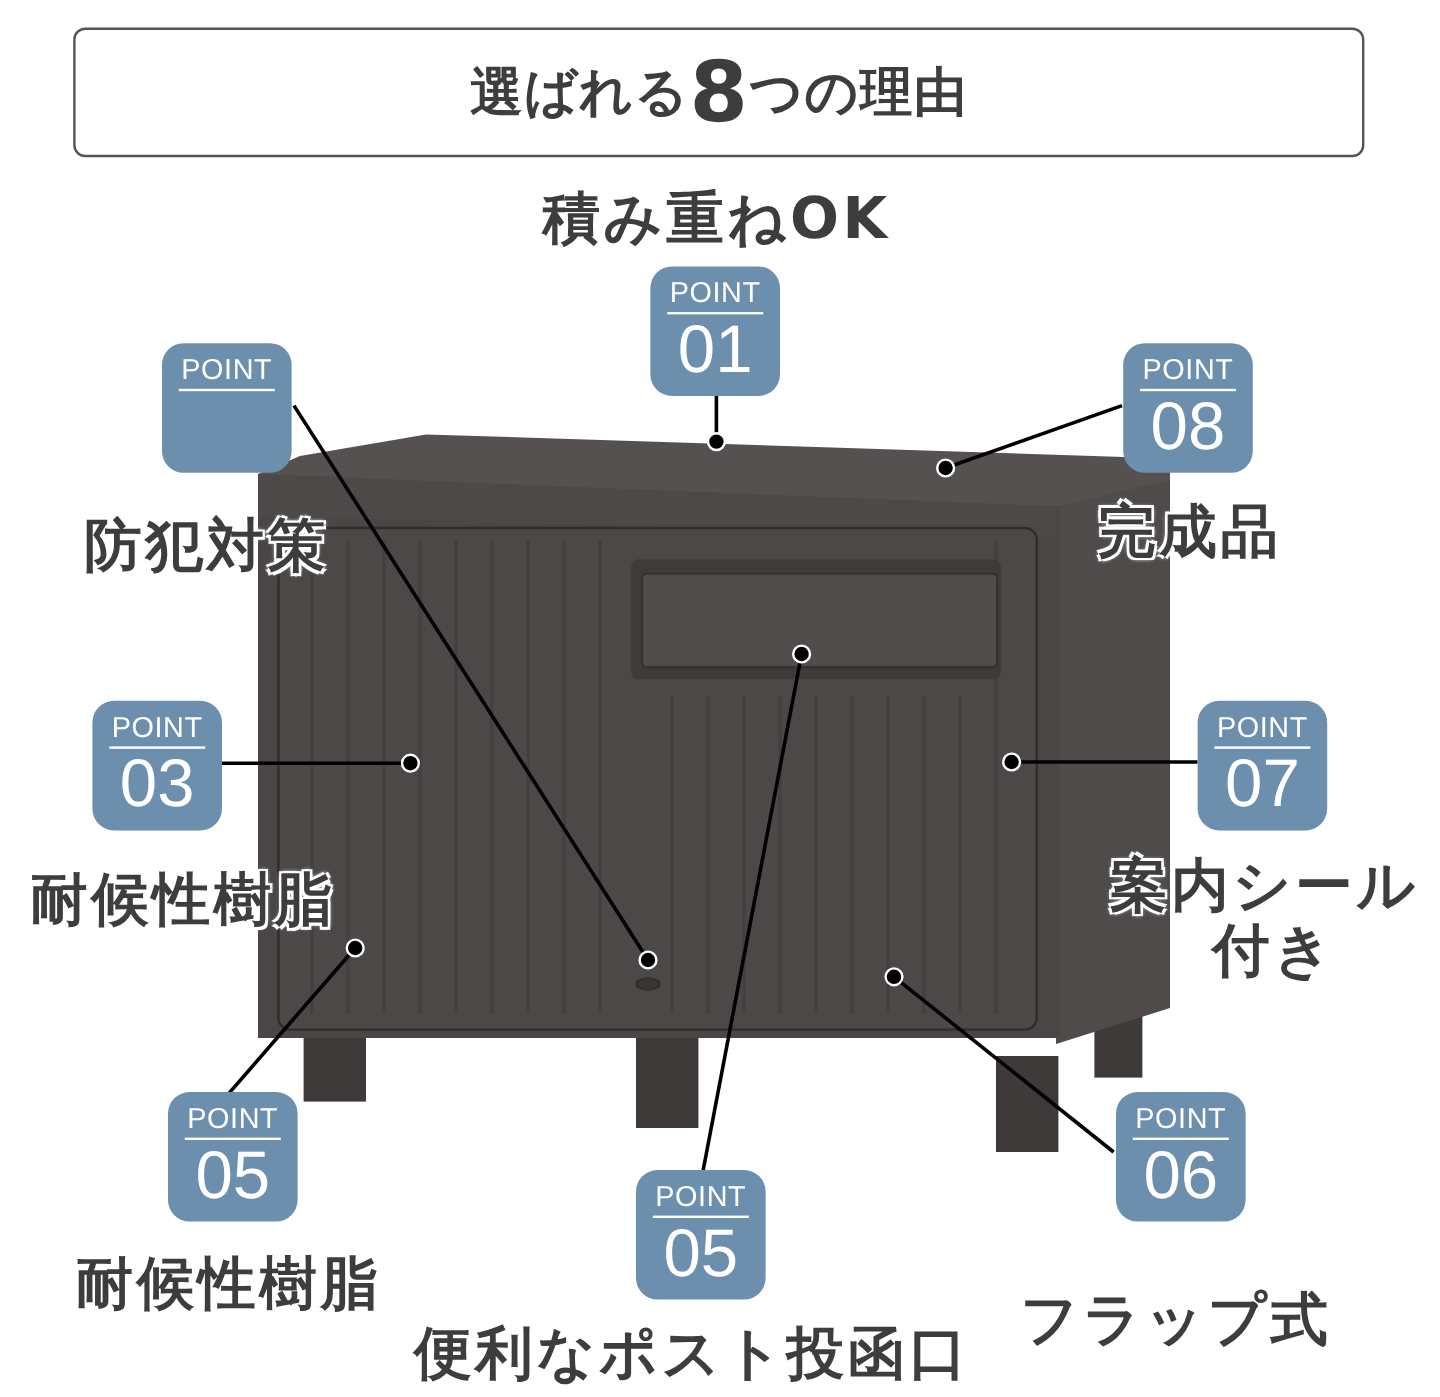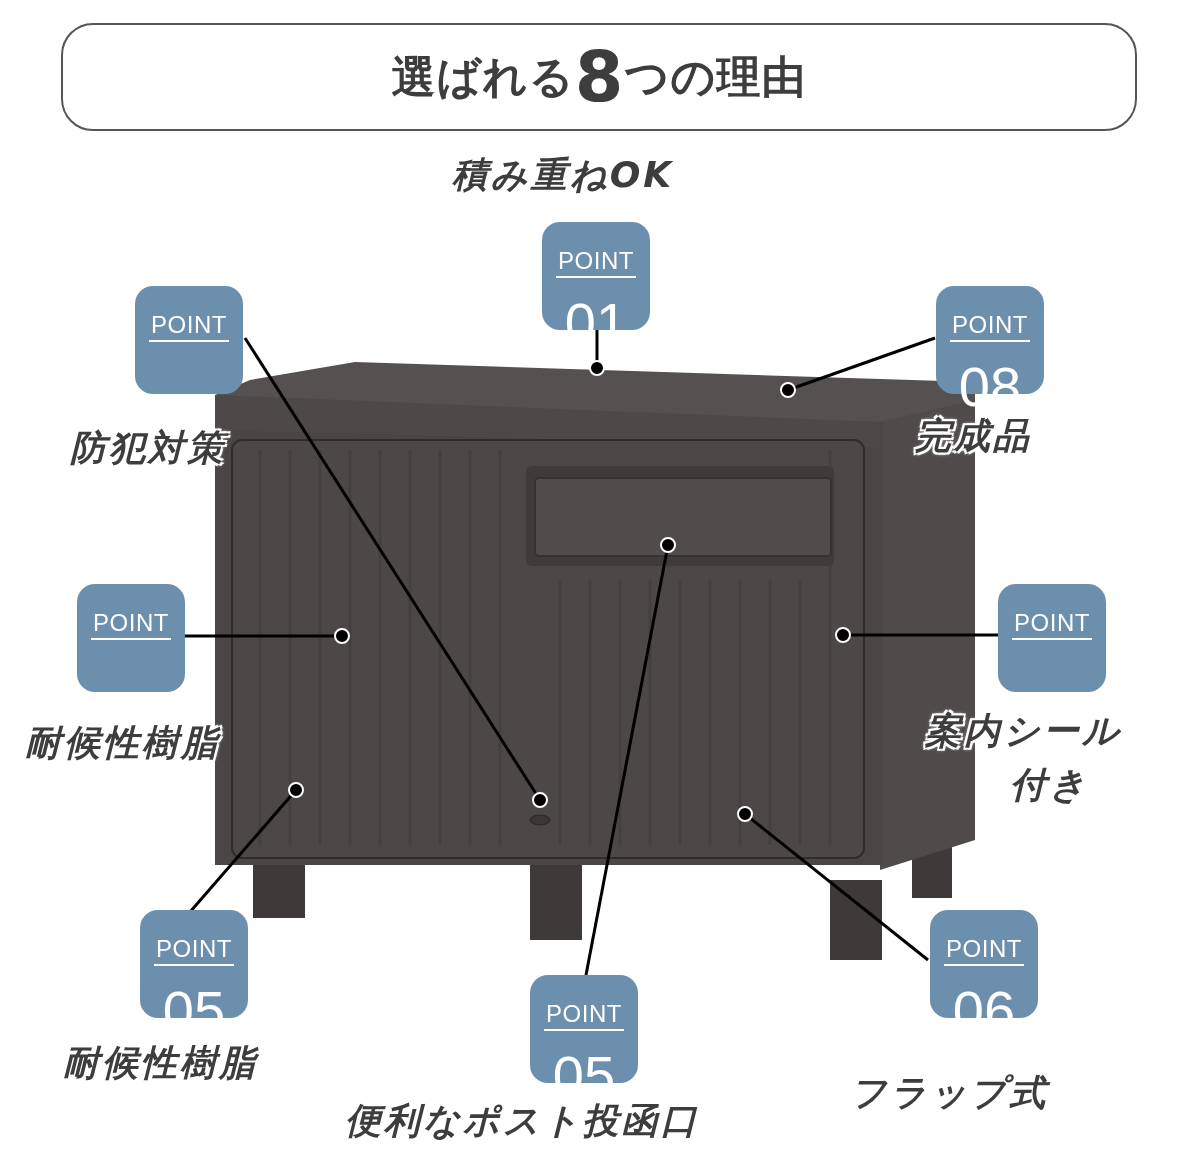--- a/index.html
+++ b/index.html
@@ -1,29 +1,29 @@
 <!DOCTYPE html>
 <html><head>
 <meta charset="utf-8">
 <style>
   html, body { margin:0; padding:0; background:#ffffff; }
   body { width:1200px; height:1164px; position:relative; overflow:hidden;
          font-family:"DejaVu Sans", "Liberation Sans", sans-serif; color:#3d3d3d; }
   .title-box { position:absolute; left:61px; top:23px; width:1076px; height:108px;
-               border:2px solid #555; border-radius:32px; box-sizing:border-box;
+               border:2px solid #555; border-radius:10px; box-sizing:border-box;
                display:flex; align-items:center; justify-content:center; }
   .title-text { font-size:44px; font-weight:bold; color:#3d3d3d; letter-spacing:1px; }
   .title-num { font-size:70px; font-weight:bold; }
-  .label { position:absolute; font-size:36px; font-weight:bold; color:#3d3d3d;
+  .label { position:absolute; font-size:48px; font-weight:bold; color:#3d3d3d;
            letter-spacing:3px; white-space:nowrap; line-height:1.25;
-           text-shadow: 0 0 4px #fff, 0 0 4px #fff, 2px 2px 0 #fff, -2px -2px 0 #fff, 2px -2px 0 #fff, -2px 2px 0 #fff; font-style: italic; }
+           text-shadow: 0 0 4px #fff, 0 0 4px #fff, 2px 2px 0 #fff, -2px -2px 0 #fff, 2px -2px 0 #fff, -2px 2px 0 #fff; }
   .badge { position:absolute; width:108px; height:108px; background:#6c8fae;
            border-radius:18px; color:#fff; text-align:center; box-sizing:border-box; padding-top:10px; }
   .badge .bp { font-size:24px; font-family:"Liberation Sans", sans-serif; letter-spacing:0.5px;
-               border-bottom:2px solid #fff; margin:16px 14px; padding-bottom:2px; line-height:26px; }
+               border-bottom:2px solid #fff; margin:0 14px; padding-bottom:2px; line-height:26px; }
   .badge .bn { font-size:56px; font-family:"Liberation Sans", sans-serif; line-height:58px; }
   svg.scene { position:absolute; left:0; top:0; }
 </style>
 </head>
 <body>
 
 <div class="title-box">
   <span class="title-text">選ばれる</span>
   <span class="title-text title-num">8</span>
   <span class="title-text">つの理由</span>
@@ -98,20 +98,21 @@
   <div class="bn">01</div>
 </div>
 
 <div class="badge" style="left:135px;top:286px;">
   <div class="bp">POINT</div>
 </div>
 <div class="label" style="left:70px;top:425px;">防犯対策</div>
 
 <div class="badge" style="left:77px;top:584px;">
   <div class="bp">POINT</div>
+  <div class="bn">03</div>
 </div>
 <div class="label" style="left:25px;top:720px;">耐候性樹脂</div>
 
 <div class="badge" style="left:140px;top:910px;">
   <div class="bp">POINT</div>
   <div class="bn">05</div>
 </div>
 <div class="label" style="left:63px;top:1040px;">耐候性樹脂</div>
 
 <div class="badge" style="left:530px;top:975px;">
@@ -121,20 +122,21 @@
 <div class="label" style="left:345px;top:1098px;">便利なポスト投函口</div>
 
 <div class="badge" style="left:930px;top:910px;">
   <div class="bp">POINT</div>
   <div class="bn">06</div>
 </div>
 <div class="label" style="left:850px;top:1070px;">フラップ式</div>
 
 <div class="badge" style="left:998px;top:584px;">
   <div class="bp">POINT</div>
+  <div class="bn">07</div>
 </div>
 <div class="label" style="left:925px;top:708px;">案内シール</div>
 <div class="label" style="left:1010px;top:762px;">付き</div>
 
 <div class="badge" style="left:936px;top:286px;">
   <div class="bp">POINT</div>
   <div class="bn">08</div>
 </div>
 <div class="label" style="left:915px;top:413px;">完成品</div>
 

